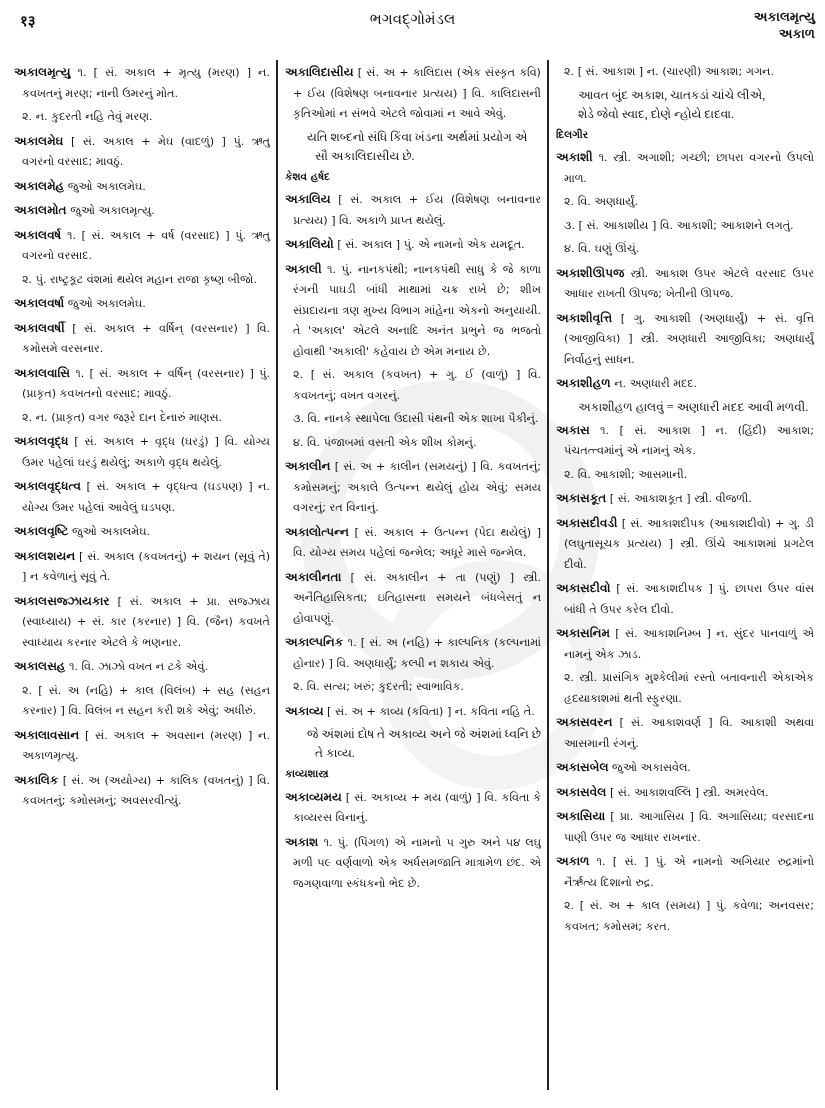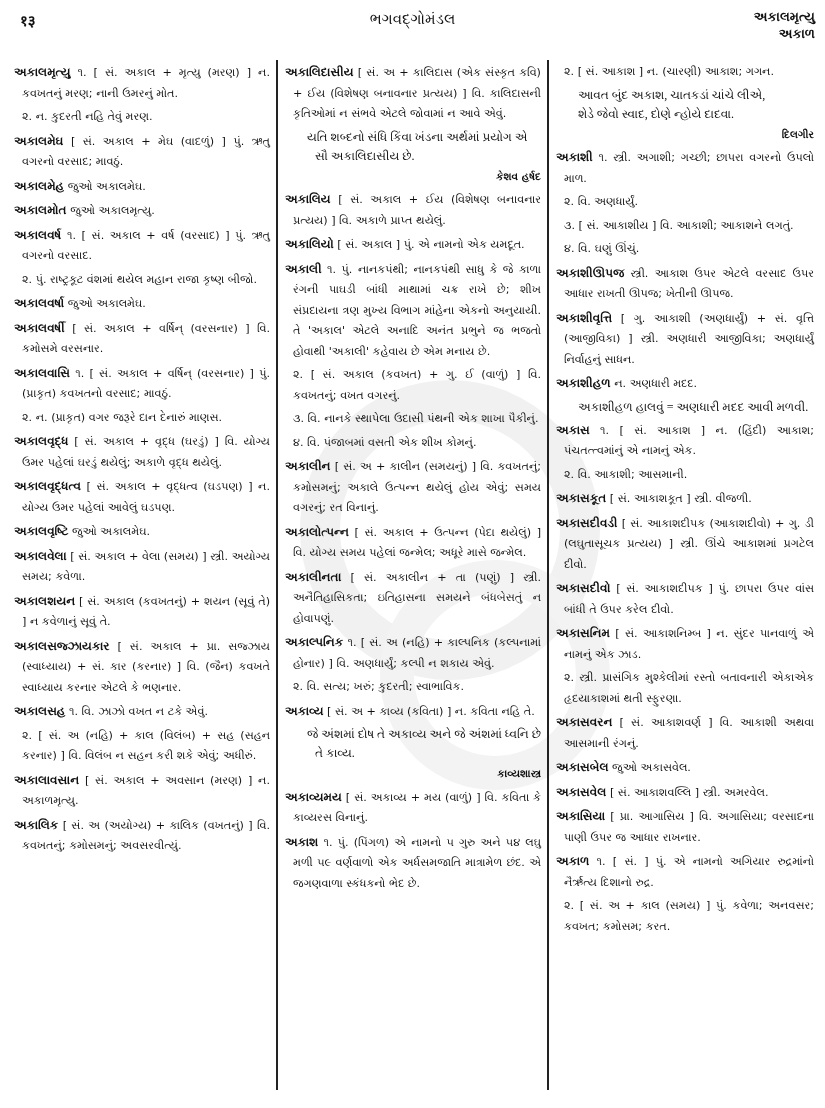--- a/index.html
+++ b/index.html
@@ -26,21 +26,21 @@
   .col1 { left: 14px; width: 256px; }
   .col2 { left: 285px; width: 256px; }
   .col3 { left: 556px; width: 258px; }
   .rule { position: absolute; width: 1.5px; background: #222; top: 60px; height: 1030px; z-index: 1; }
   .rule1 { left: 276px; }
   .rule2 { left: 547px; }
   .entry { margin: 0 0 3px 0; text-indent: -8px; padding-left: 8px; text-align: justify; }
   .sub { margin: 0 0 3px 8px; text-align: justify; }
   .hw { font-weight: bold; font-size: 12px; }
   .quote { margin: 0 0 0 22px; font-size: 12px; line-height: 19px; text-indent: -8px; padding-left: 8px; font-family: Liberation Serif, serif; }
-  .source { text-align: right; font-size: 10.5px; font-weight: bold; margin: 0 0 3px 0; }
+  .source { font-size: 10.5px; font-weight: bold; margin: 0 0 3px 0; }
 </style>
 </head>
 <body>
 
 <div class="watermark"></div>
 <div class="watermark2"></div>
 
 <div class="header">
   <div class="page-num">१३</div>
   <div class="book-title">ભગવદ્ગોમંડલ</div>
@@ -61,21 +61,20 @@
     <p class="entry"><span class="hw">અકાલમોત</span><span> જુઓ અકાલમૃત્યુ.</span></p>
     <p class="entry"><span class="hw">અકાલવર્ષ</span><span> ૧. [ સં. અકાલ + વર્ષ (વરસાદ) ] પું. ઋતુ વગરનો વરસાદ.</span></p>
     <p class="sub">૨. પું. રાષ્ટ્રકૂટ વંશમાં થયેલ મહાન રાજા કૃષ્ણ બીજો.</p>
     <p class="entry"><span class="hw">અકાલવર્ષા</span><span> જુઓ અકાલમેઘ.</span></p>
     <p class="entry"><span class="hw">અકાલવર્ષી</span><span> [ સં. અકાલ + વર્ષિન્ (વરસનાર) ] વિ. કમોસમે વરસનાર.</span></p>
     <p class="entry"><span class="hw">અકાલવાસિ</span><span> ૧. [ સં. અકાલ + વર્ષિન્ (વરસનાર) ] પું. (પ્રાકૃત) કવખતનો વરસાદ; માવઠું.</span></p>
     <p class="sub">૨. ન. (પ્રાકૃત) વગર જરૂરે દાન દેનારું માણસ.</p>
     <p class="entry"><span class="hw">અકાલવૃદ્ધ</span><span> [ સં. અકાલ + વૃદ્ધ (ઘરડું) ] વિ. યોગ્ય ઉમર પહેલાં ઘરડું થયેલું; અકાળે વૃદ્ધ થયેલું.</span></p>
     <p class="entry"><span class="hw">અકાલવૃદ્ધત્વ</span><span> [ સં. અકાલ + વૃદ્ધત્વ (ઘડપણ) ] ન. યોગ્ય ઉમર પહેલાં આવેલું ઘડપણ.</span></p>
     <p class="entry"><span class="hw">અકાલવૃષ્ટિ</span><span> જુઓ અકાલમેઘ.</span></p>
-    <p class="entry"><span class="hw">અકાલવેલા</span><span> [ સં. અકાલ + વેલા (સમય) ] સ્ત્રી. અયોગ્ય સમય; કવેળા.</span></p>
     <p class="entry"><span class="hw">અકાલશયન</span><span> [ સં. અકાલ (કવખતનું) + શયન (સૂવું તે) ] ન કવેળાનું સૂવું તે.</span></p>
     <p class="entry"><span class="hw">અકાલસજ્ઝાયકાર</span><span> [ સં. અકાલ + પ્રા. સજ્ઝાય (સ્વાધ્યાય) + સં. કાર (કરનાર) ] વિ. (જૈન) કવખતે સ્વાધ્યાય કરનાર એટલે કે ભણનાર.</span></p>
     <p class="entry"><span class="hw">અકાલસહ</span><span> ૧. વિ. ઝાઝો વખત ન ટકે એવું.</span></p>
     <p class="sub">૨. [ સં. અ (નહિ) + કાલ (વિલંબ) + સહ (સહન કરનાર) ] વિ. વિલંબ ન સહન કરી શકે એવું; અધીરું.</p>
     <p class="entry"><span class="hw">અકાલાવસાન</span><span> [ સં. અકાલ + અવસાન (મરણ) ] ન. અકાળમૃત્યુ.</span></p>
     <p class="entry"><span class="hw">અકાલિક</span><span> [ સં. અ (અયોગ્ય) + કાલિક (વખતનું) ] વિ. કવખતનું; કમોસમનું; અવસરવીત્યું.</span></p>
   </div>
 <div class="col col2">
     <p class="entry"><span class="hw">અકાલિદાસીય</span><span> [ સં. અ + કાલિદાસ (એક સંસ્કૃત કવિ) + ઈય (વિશેષણ બનાવનાર પ્રત્યય) ] વિ. કાલિદાસની કૃતિઓમાં ન સંભવે એટલે જોવામાં ન આવે એવું.</span></p>
     <p class="quote">યતિ શબ્દનો સંધિ કિંવા ખંડના અર્થમાં પ્રયોગ એ સૌ અકાલિદાસીય છે.</p>

